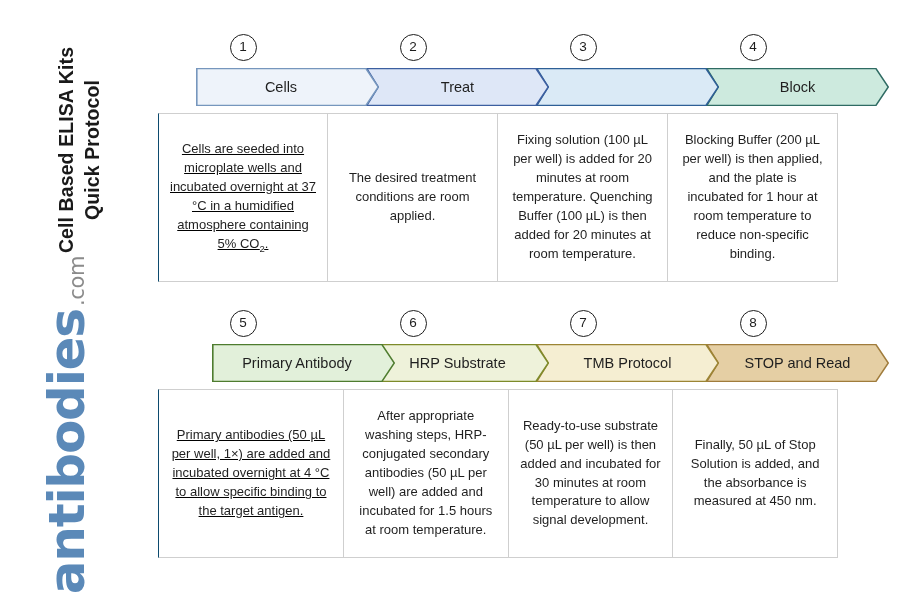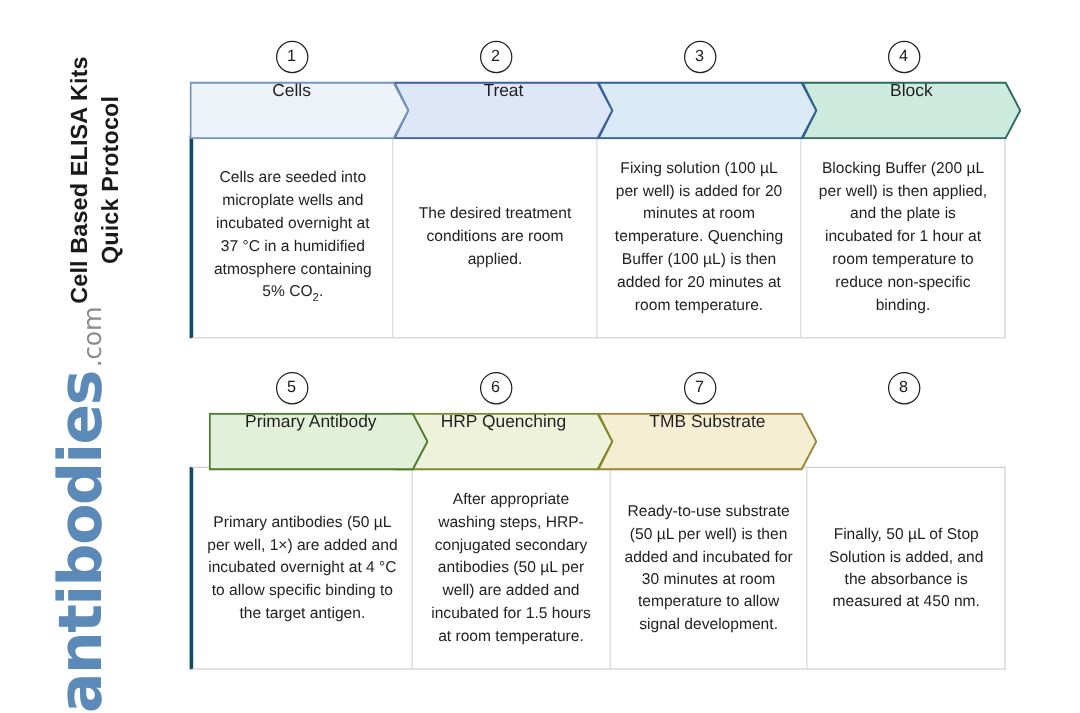--- a/index.html
+++ b/index.html
@@ -102,24 +102,26 @@
 
   
   .chev-band {
     position: relative;
     height: 45px;
     width: 688px;
   }
   .chev {
     position: absolute;
     top: 0;
-    height: 48px;
-    box-sizing: border-box;
-    display: flex;
+    height: 38px;
+    box-sizing: border-box;
+    display: flex;
+    align-items: center;
     justify-content: center;
+    margin-left: 38px;
   }
   .chev .chev-bg {
     position: absolute;
     inset: 0;
     z-index: 0;
   }
   .chev .chev-bg svg { display: block; width: 100%; height: 100%; }
   .chev-label {
     position: relative;
     z-index: 1;
@@ -141,21 +143,21 @@
   .body-cell {
     box-sizing: border-box;
     border: 1px solid #cfcfcf;
     border-left: none;
     background: #ffffff;
     padding: 10px 11px;
     display: flex;
     align-items: center;
     justify-content: center;
   }
-  .body-cell:first-child { border-left: 3px solid #0c4a6e; }
+  .body-cell:first-child { border-left: 1px solid #0c4a6e; text-decoration: underline; }
   .body-text {
     font-size: 13px;
     line-height: 1.46;
     color: #1f1f1f;
     text-align: center;
   }
   .body-text sub { font-size: 9.5px; vertical-align: sub; }
 </style>
 </head>
 <body>
@@ -245,29 +247,37 @@
           </svg>
         </div>
         <span class="chev-label">Primary Antibody</span>
       </div>
       <div class="chev" style="left: 170px; width: 183px; z-index: 9;">
         <div class="chev-bg">
           <svg viewBox="0 0 183 45" preserveAspectRatio="none">
             <polygon points="0.8,0.8 170,0.8 182.2,22.5 170,44.2 0.8,44.2 12.2,22.5" fill="#eef2da" stroke="#7d8b2a" stroke-width="1.6"></polygon>
           </svg>
         </div>
-        <span class="chev-label" style="padding-left: 13px;">HRP Quenching</span>
+        <span class="chev-label" style="padding-left: 13px;">HRP Substrate</span>
       </div>
       <div class="chev" style="left: 340px; width: 183px; z-index: 8;">
         <div class="chev-bg">
           <svg viewBox="0 0 183 45" preserveAspectRatio="none">
             <polygon points="0.8,0.8 170,0.8 182.2,22.5 170,44.2 0.8,44.2 12.2,22.5" fill="#f5eed2" stroke="#9c8534" stroke-width="1.6"></polygon>
           </svg>
         </div>
-        <span class="chev-label" style="padding-left: 13px;">TMB Substrate</span>
+        <span class="chev-label" style="padding-left: 13px;">TMB Protocol</span>
+      </div>
+      <div class="chev" style="left: 510px; width: 183px; z-index: 7;">
+        <div class="chev-bg">
+          <svg viewBox="0 0 183 45" preserveAspectRatio="none">
+            <polygon points="0.8,0.8 170,0.8 182.2,22.5 170,44.2 0.8,44.2 12.2,22.5" fill="#e5cfa4" stroke="#a07c3c" stroke-width="1.6"></polygon>
+          </svg>
+        </div>
+        <span class="chev-label" style="padding-left: 13px;">STOP and Read</span>
       </div>
     </div>
   <div class="body-band">
       <div class="body-cell" style="width: 192px;">
         <div class="body-text">Primary antibodies (50 µL per well, 1×) are added and incubated overnight at 4 °C to allow specific binding to the target antigen.</div>
       </div>
       <div class="body-cell" style="width: 170px;">
         <div class="body-text">After appropriate washing steps, HRP-conjugated secondary antibodies (50 µL per well) are added and incubated for 1.5 hours at room temperature.</div>
       </div>
       <div class="body-cell" style="width: 170px;">

